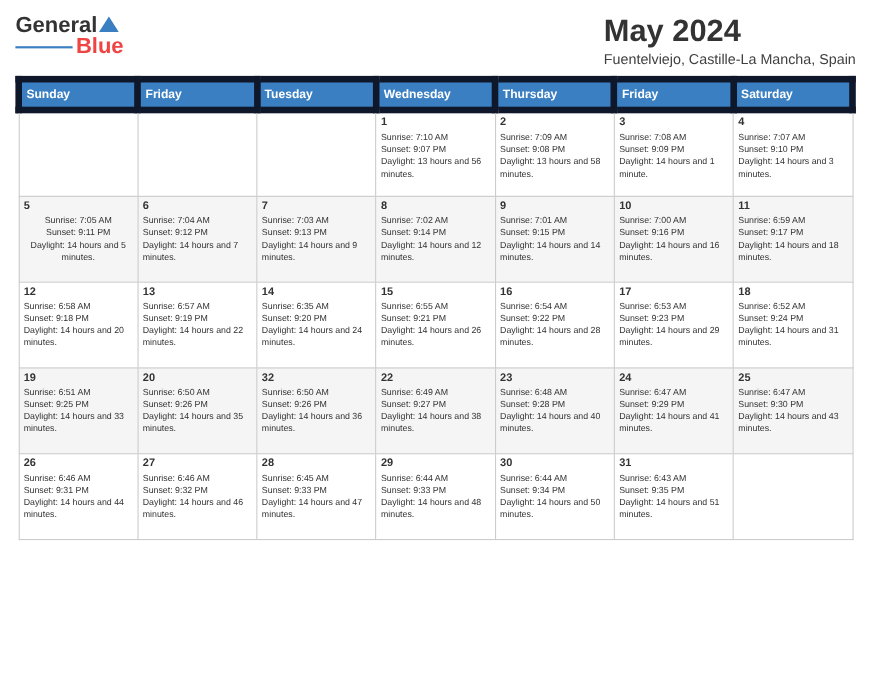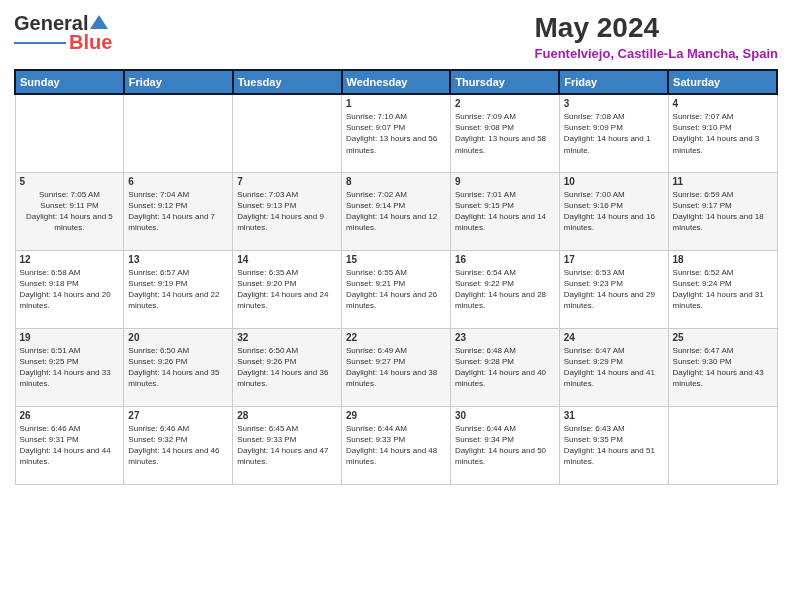--- a/index.html
+++ b/index.html
@@ -30,37 +30,36 @@
     .title-block {
       text-align: left;
     }
     .main-title {
       font-size: 28px;
       font-weight: bold;
       color: #333;
     }
     .subtitle {
       font-size: 13px;
-      color: #a21caf;
+      color: #404040;
       margin-top: 2px;
-      font-weight: bold;
     }
     table {
       width: 100%;
       border-collapse: collapse;
       table-layout: fixed;
     }
     thead th {
       background: #3a7fc1;
       color: #fff;
       font-size: 11px;
       font-weight: bold;
       padding: 5px 4px;
       text-align: left;
-      border: 2px solid #0f172a;
+      border: 6px solid #0f172a;
     }
     tbody td {
       border: 1px solid #ccc;
       vertical-align: top;
       padding: 3px 4px;
       font-size: 8.5px;
       color: #333;
       height: 78px;
     }
     tbody tr:nth-child(even) td {

